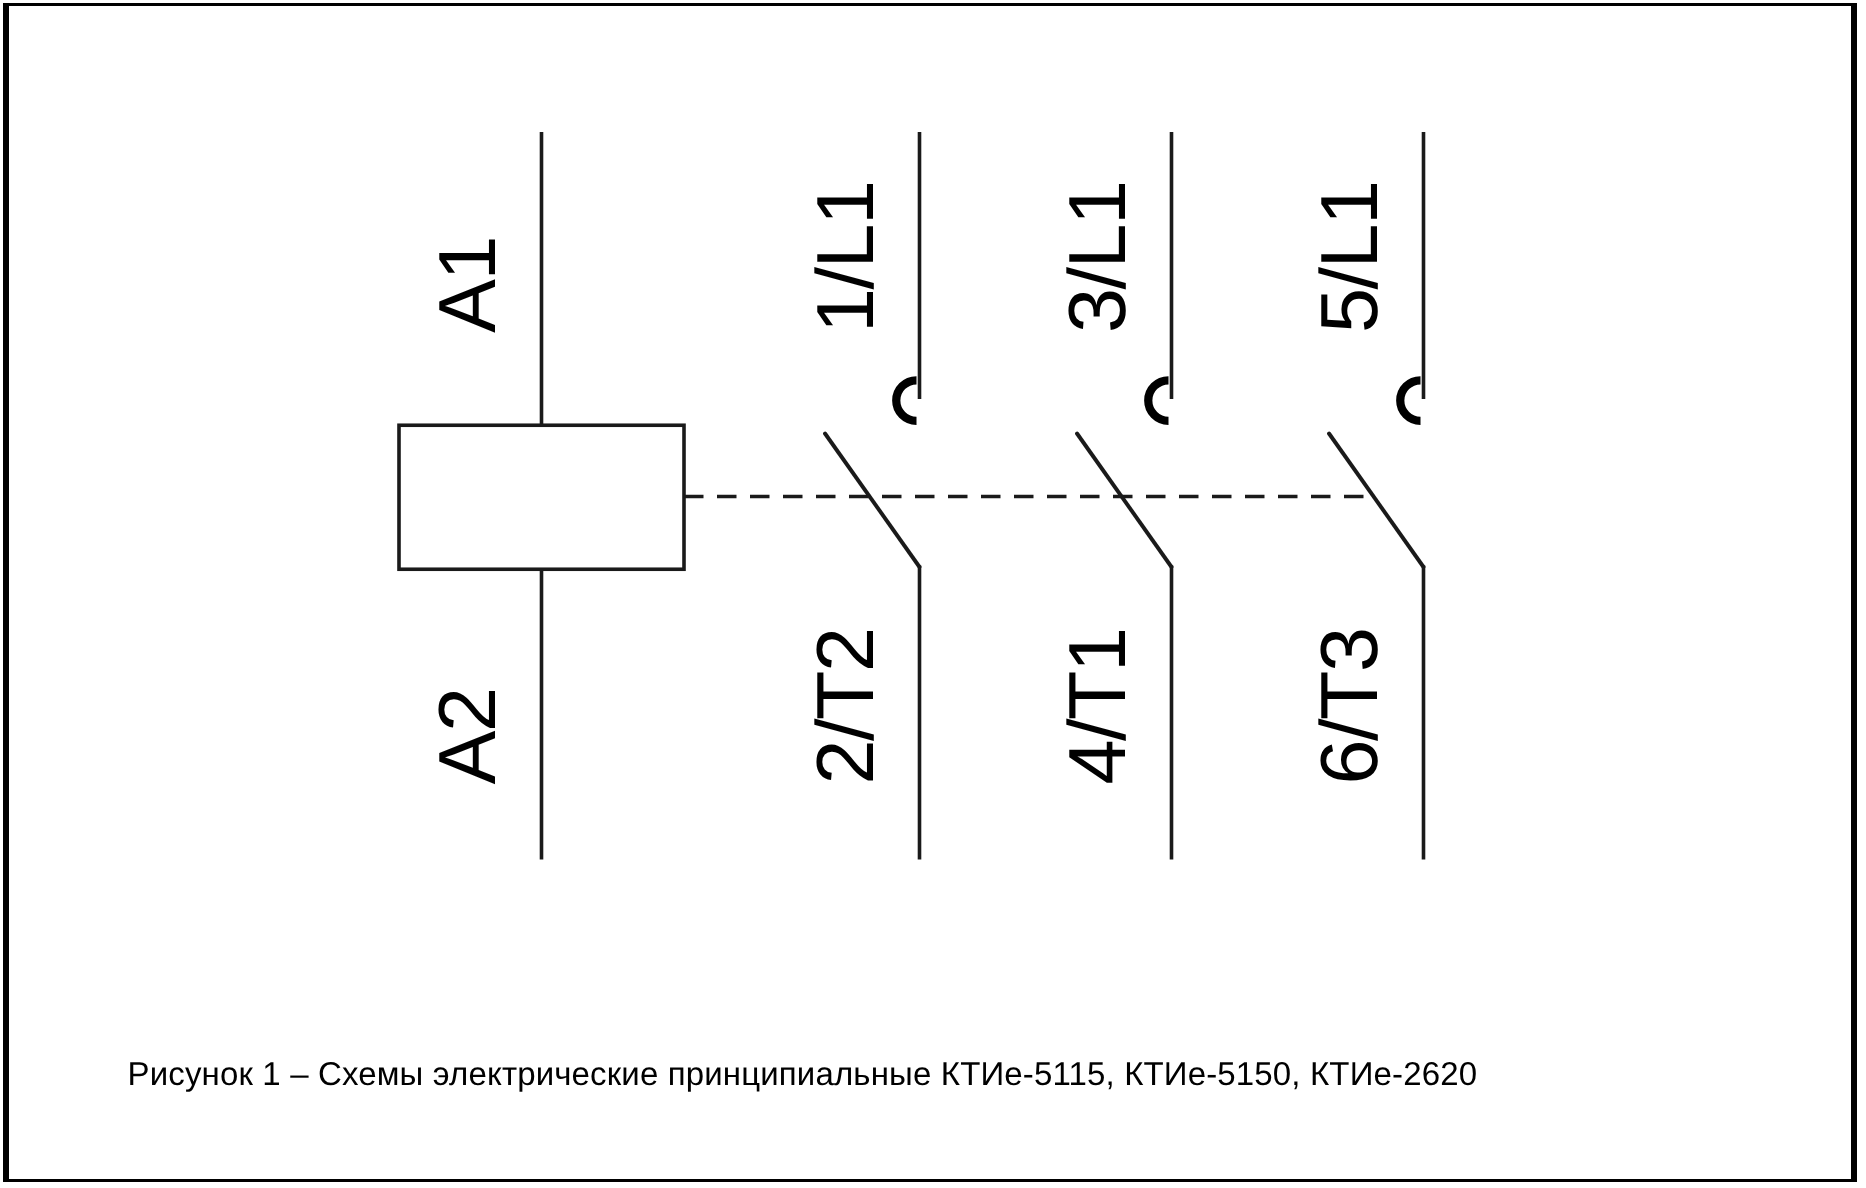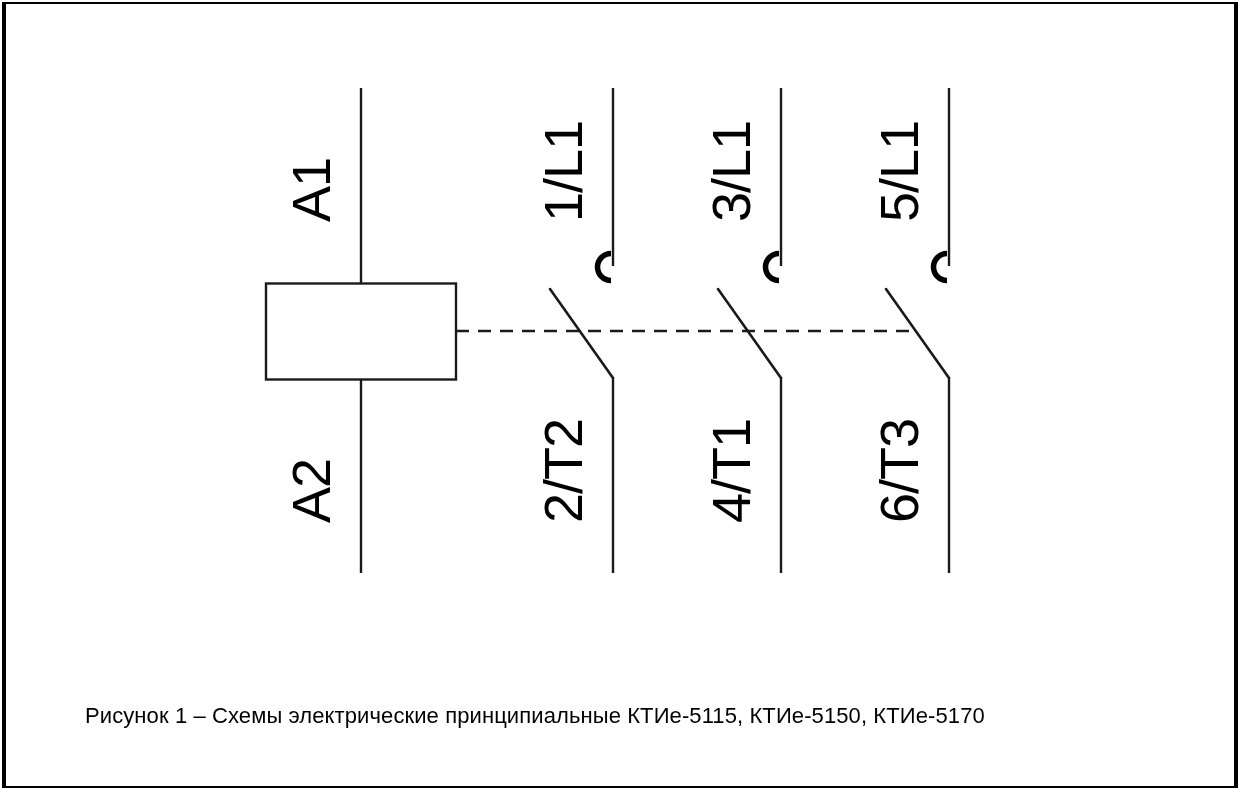--- a/index.html
+++ b/index.html
@@ -131,15 +131,15 @@
       <line class="wire" x1="949" y1="88" x2="949" y2="266"></line>
       <path class="terminal-arc" d="M 947 253.5 A 13.5 13.5 0 1 0 947 280.5"></path>
       <line class="blade" x1="886" y1="289" x2="949" y2="378"></line>
       <line class="wire" x1="949" y1="377" x2="949" y2="573"></line>
       <text class="lbl" x="918" y="222" transform="rotate(-90 918 222)" text-anchor="start">5/L1</text>
       <text class="lbl" x="918" y="523" transform="rotate(-90 918 523)" text-anchor="start">6/T3</text>
     </g>
 
   </svg>
 
-  <div id="caption">Рисунок 1 – Схемы электрические принципиальные КТИе-5115, КТИе-5150, КТИе-5170</div>
+  <div id="caption">Рисунок 1 – Схемы электрические принципиальные КТИе-5115, КТИе-5150, КТИе-2620</div>
 
 </div>
 
 </body></html>

